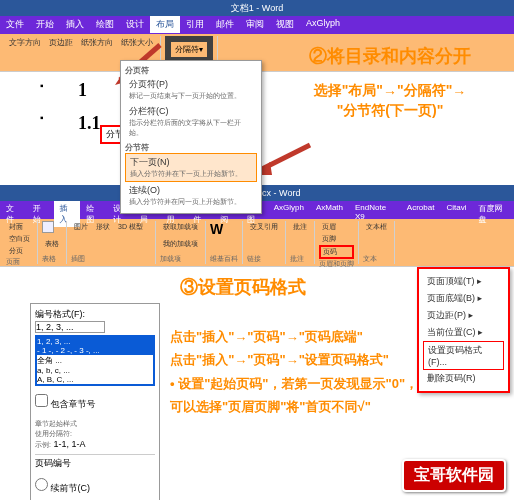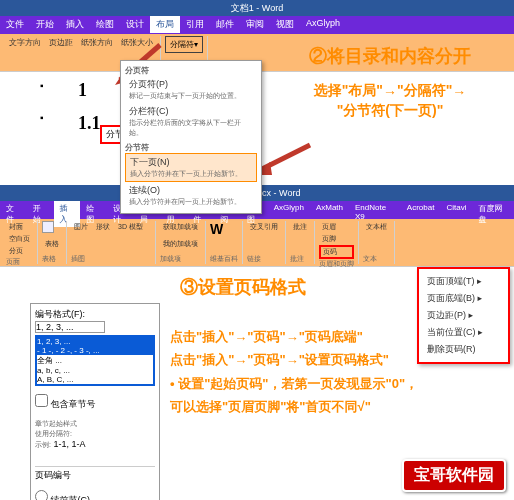--- a/index.html
+++ b/index.html
@@ -11,21 +11,21 @@
 .ribbon{background:#fdba74;border-bottom:1px solid #ccc;display:flex;padding:2px;font-size:8px;height:38px}
 .ribbon-group{border-right:1px solid #d0d0d0;padding:0 4px;display:flex;flex-direction:column;justify-content:space-between}
 .ribbon-btn{padding:1px 3px;color:#333;white-space:nowrap}
 .dropdown{position:absolute;background:#fff;border:1px solid #999;box-shadow:2px 2px 4px rgba(0,0,0,.3);font-size:9px;padding:4px;z-index:10}
 .dropdown-item{padding:2px 4px;color:#333}
 .dropdown-item.highlighted{border:1px solid #ff8c00;background:#ffe6cc}
 .doc-area{background:#fff;padding:4px 8px;height:70px;position:relative}
 .doc-num{font-family:"Times New Roman";font-size:18px;font-weight:bold;color:#000;margin:4px 0}
 .annotation{position:absolute;color:#ff8c00;font-size:15px;font-weight:bold;text-align:center;line-height:1.4}
 .arrow{position:absolute;z-index:5}
-.highlight-box{border:1px solid #404040;position:absolute}
+.highlight-box{border:6px solid #404040;position:absolute}
 .watermark{position:absolute;bottom:8px;right:8px;background:#c00;color:#fff;padding:4px 10px;border-radius:4px;font-size:16px;font-weight:bold;border:2px solid #fff;box-shadow:1px 1px 3px rgba(0,0,0,.5)}
 .dialog{position:absolute;background:#fff;border:1px solid #999;font-size:9px;padding:4px;width:130px}
 .dialog input[type="text"]{width:70px;font-size:9px;border:1px solid #999}
 .radio-label{display:block;padding:8px 0}
 .panel-top{height:185px;position:relative}
 .panel-bottom{position:relative;height:310px}
 .sublabel{font-size:7px;color:#666}
 .icon-sq{display:inline-block;width:12px;height:12px;border:1px solid #999;background:#eef}
 </style>
 </head>
@@ -177,39 +177,40 @@
         <span class="ribbon-btn">文本框</span>
         <span class="sublabel">文本</span>
       </div>
  </div>
 
  <div class="dropdown" style="right:4px;top:82px;width:93px;border:2px solid red">
   <div class="dropdown-item"><span>页面顶端(T)</span> ▸</div>
   <div class="dropdown-item"><span>页面底端(B)</span> ▸</div>
   <div class="dropdown-item"><span>页边距(P)</span> ▸</div>
   <div class="dropdown-item"><span>当前位置(C)</span> ▸</div>
+  <div class="dropdown-item" style="border:1px solid red">设置页码格式(F)...</div>
   <div class="dropdown-item">删除页码(R)</div>
  </div>
 
  <div class="annotation" style="left:180px;top:90px;font-size:18px">③设置页码格式</div>
 
  <div class="dialog" style="left:30px;top:118px">
   <div><span>编号格式(F):</span> <input type="text" value="1, 2, 3, ..." style=""></div>
   <div style="background:#0a5bd6;color:#fff;padding:2px;margin-top:2px;font-size:8px">
    <div>1, 2, 3, ...</div>
    <div>- 1 -, - 2 -, - 3 -, ...</div>
    <div style="background:#fff;color:#000">全角 ...</div>
    <div style="background:#fff;color:#000">a, b, c, ...</div>
    <div style="background:#fff;color:#000">A, B, C, ...</div>
   </div>
   <label class="radio-label"><input type="checkbox" style=""> <span>包含章节号</span></label>
   <div class="sublabel">章节起始样式</div>
   <div class="sublabel">使用分隔符:</div>
   <div><span class="sublabel">示例:</span> <span>1-1, 1-A</span></div>
-  <div style="margin-top:16px;border-top:1px solid #ccc;padding-top:2px">页码编号</div>
+  <div style="margin-top:4px;border-top:1px solid #ccc;padding-top:2px">页码编号</div>
   <label class="radio-label"><input type="radio" name="pn" style=""> <span>续前节(C)</span></label>
   <label class="radio-label"><input type="radio" name="pn" checked="" style=""> <span>起始页码(A):</span> <input type="text" style="width: 24px;" value="0"></label>
  </div>
 
  <div class="annotation" style="left:170px;top:140px;width:340px;font-size:13px;text-align:left;line-height:1.8">
   <div>点击"插入"→"页码"→"页码底端"</div>
   <div>点击"插入"→"页码"→"设置页码格式"</div>
   <div>• 设置"起始页码"，若第一页发现显示"0"，</div>
   <div>可以选择"页眉页脚"将"首页不同√"</div>
  </div>

